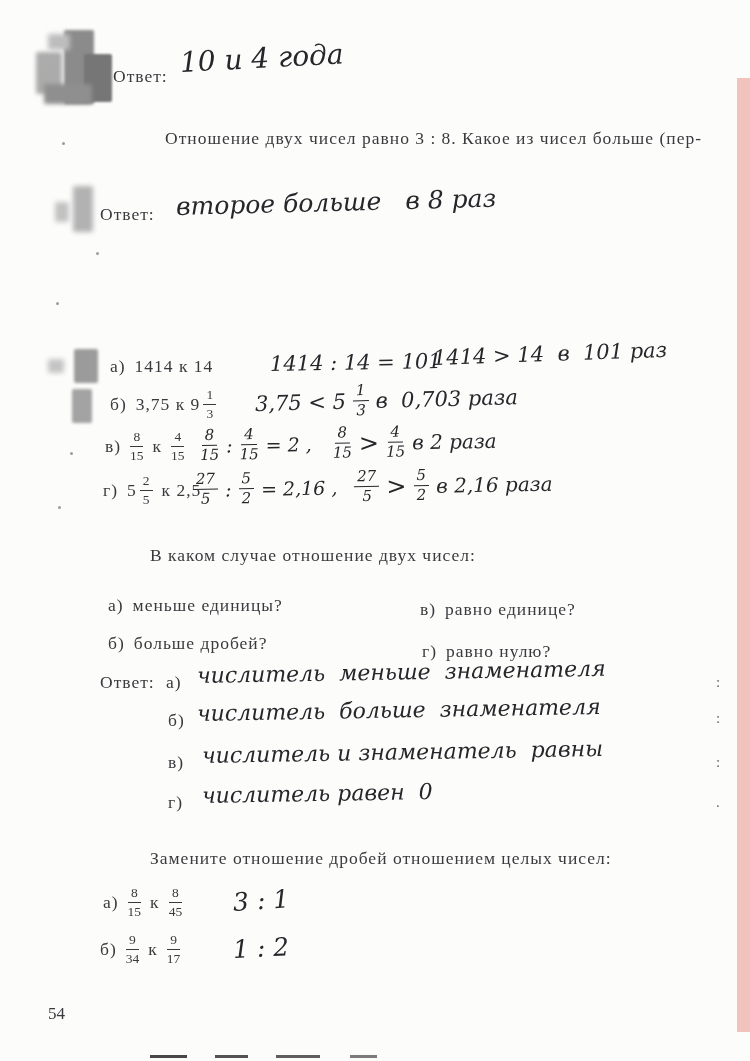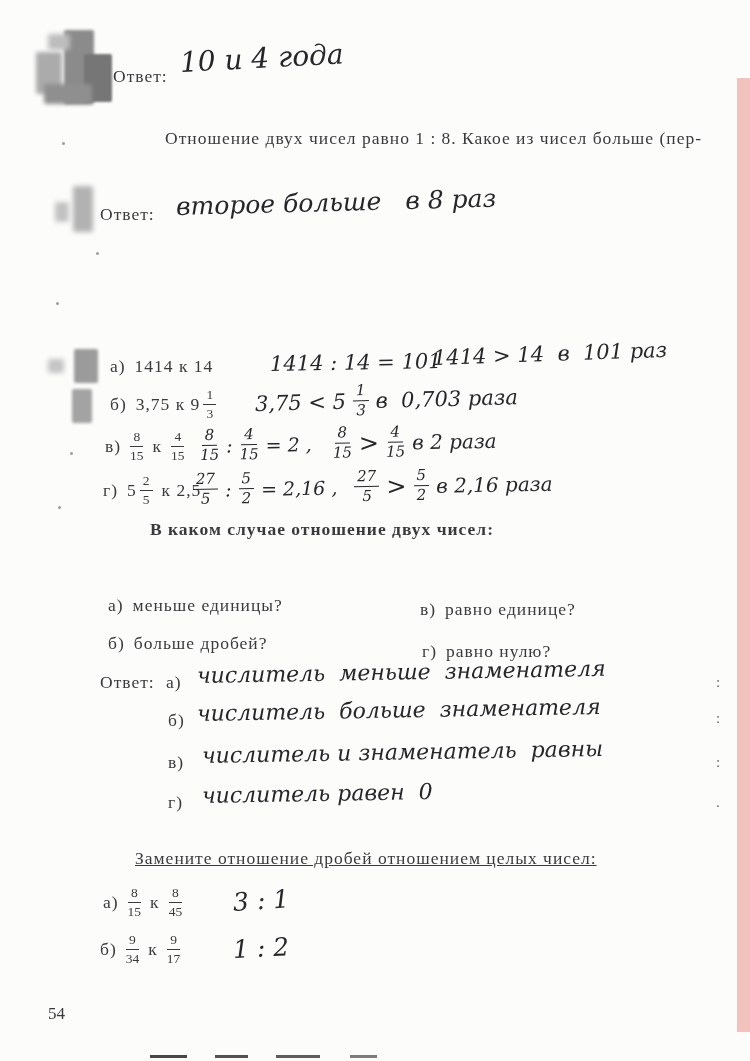--- a/index.html
+++ b/index.html
@@ -71,21 +71,21 @@
   </div>
   <span class="dot" style="left:62px; top:142px;"></span>
   <span class="dot" style="left:96px; top:252px;"></span>
   <span class="dot" style="left:56px; top:302px;"></span>
   <span class="dot" style="left:70px; top:452px;"></span>
   <span class="dot" style="left:58px; top:506px;"></span>
 
   <span class="print" style="left:113px; top:66px;">Ответ:</span>
   <span class="hw" style="left:180px; top:46px; font-size:28px; transform:rotate(-3deg);">10 и 4 года</span>
 
-  <span class="print" style="left:165px; top:128px;">Отношение двух чисел равно 1 : 8. Какое из чисел больше (пер-</span>
+  <span class="print" style="left:165px; top:128px;">Отношение двух чисел равно 3 : 8. Какое из чисел больше (пер-</span>
   <span class="print" style="left:100px; top:204px;">Ответ:</span>
   <span class="hw" style="left:176px; top:192px; font-size:25px; transform:rotate(-1.5deg);">второе больше   в 8 раз</span>
 
 
   <div class="prow" style="left:110px; top:356px;">
     <span>а)</span>
     <span>1414 к 14</span>
   </div>
   <span class="hw" style="left:270px; top:352px; font-size:21px; transform:rotate(-1deg);">1414 : 14 = 101</span>
   <span class="hw" style="left:433px; top:346px; font-size:21px; transform:rotate(-2deg);">1414 &gt; 14  в  101 раз</span>
@@ -169,21 +169,21 @@
       <span class="fden">5</span>
     </span>
     <span style="font-size:24px;">&gt;</span>
     <span class="frac hfrac">
       <span class="fnum">5</span>
       <span class="fden">2</span>
     </span>
     <span style="font-size:20px;">в 2,16 раза</span>
   </div>
 
-  <span class="print" style="left:150px; top:519px;font-weight:bold;">В каком случае отношение двух чисел:</span>
+  <span class="print" style="left:150px; top:545px;">В каком случае отношение двух чисел:</span>
 
   <div class="prow" style="left:108px; top:595px;">
     <span>а)</span>
     <span>меньше единицы?</span>
   </div>
   <div class="prow" style="left:420px; top:599px;">
     <span>в)</span>
     <span>равно единице?</span>
   </div>
   <div class="prow" style="left:108px; top:633px;">
@@ -206,21 +206,21 @@
   <span class="hw" style="left:202px; top:743px; font-size:22px; transform:rotate(-1deg);">числитель и знаменатель  равны</span>
 
   <span class="print" style="left:168px; top:792px;">г)</span>
   <span class="hw" style="left:202px; top:783px; font-size:22px; transform:rotate(-1deg);">числитель равен  0</span>
 
   <span class="mark" style="left:716px; top:674px;">:</span>
   <span class="mark" style="left:716px; top:710px;">:</span>
   <span class="mark" style="left:716px; top:754px;">:</span>
   <span class="mark" style="left:716px; top:794px;">.</span>
 
-  <span class="print" style="left:135px; top:848px;text-decoration:underline;">Замените отношение дробей отношением целых чисел:</span>
+  <span class="print" style="left:150px; top:848px;">Замените отношение дробей отношением целых чисел:</span>
 
   <div class="prow" style="left:103px; top:886px;">
     <span>а)</span>
     <span class="frac pfrac">
       <span class="fnum">8</span>
       <span class="fden">15</span>
     </span>
     <span>к</span>
     <span class="frac pfrac">
       <span class="fnum">8</span>

